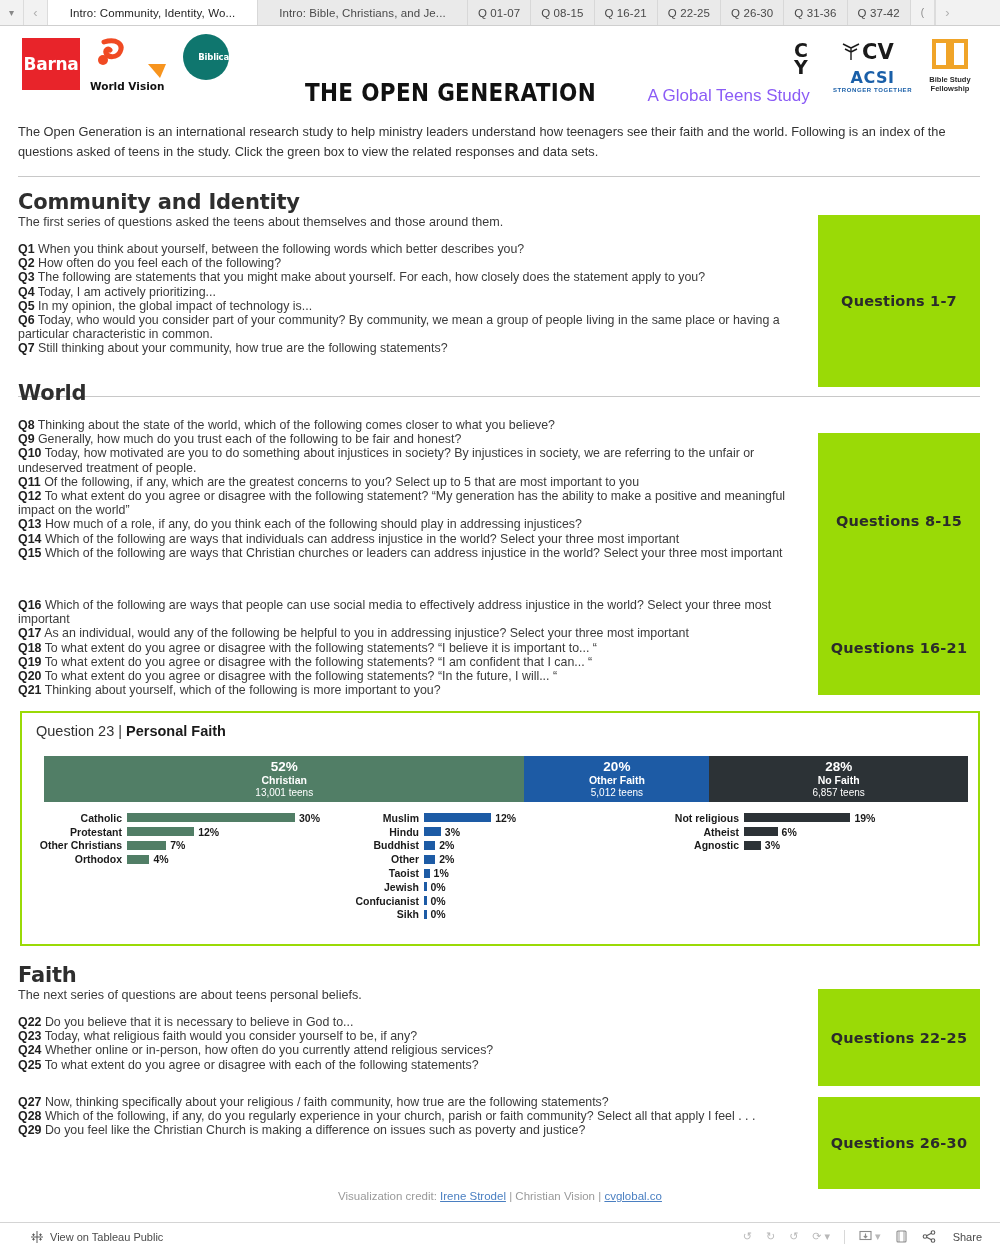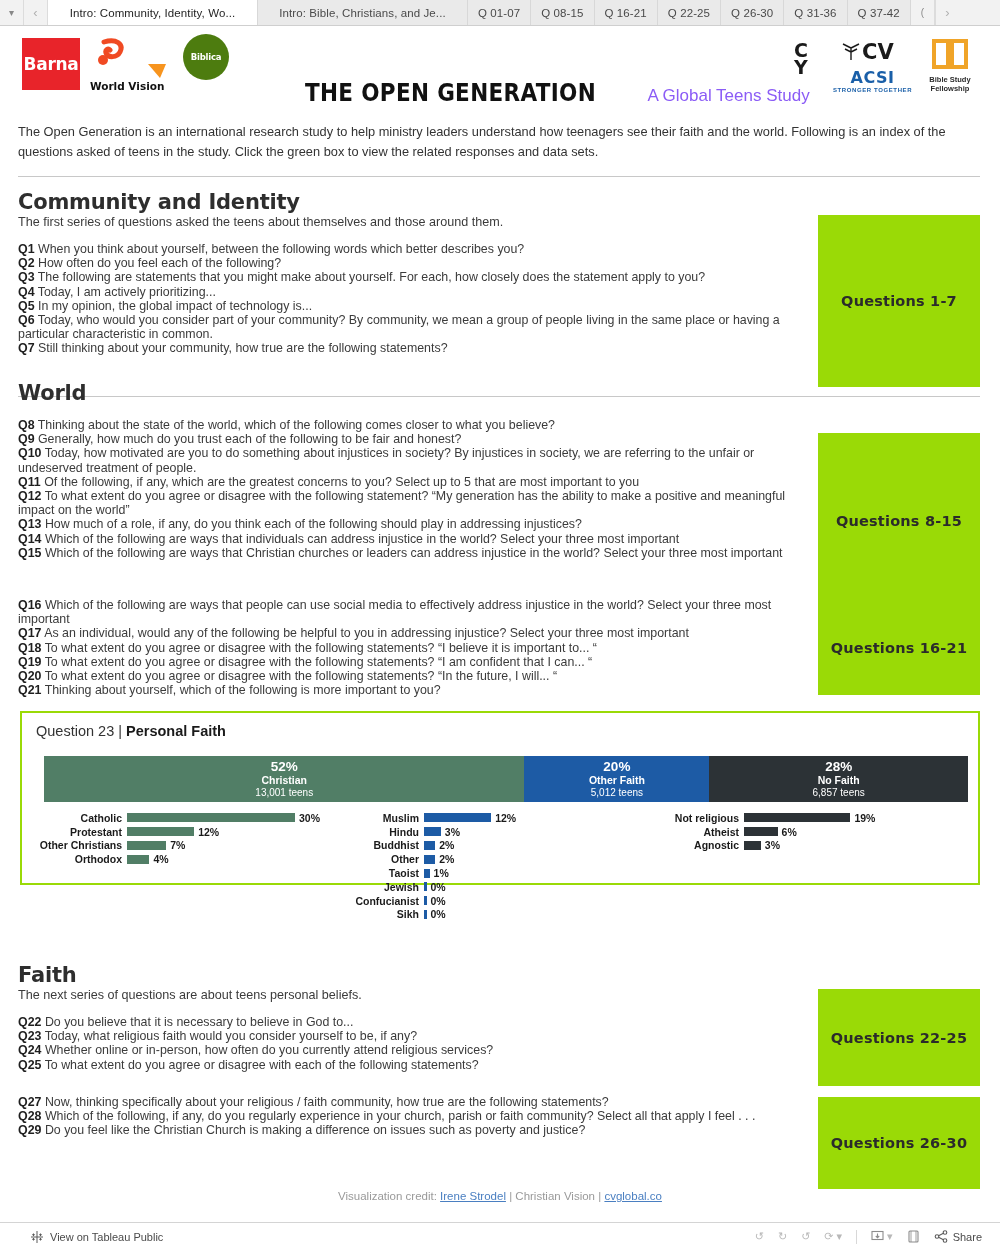--- a/index.html
+++ b/index.html
@@ -55,22 +55,22 @@
     font-family: "DejaVu Sans", sans-serif; letter-spacing: -.3px;
   }
   .wv-logo { position: absolute; left: 90px; top: 12px; width: 88px; height: 56px; }
   .wv-text {
     position: absolute; left: 0; bottom: 2px; width: 88px;
     font-size: 10.5px; font-weight: bold; color: #111; text-align: left;
     font-family: "DejaVu Sans", sans-serif;
   }
   .biblica-logo { position: absolute; left: 183px; top: 8px; width: 50px; height: 50px; }
   .biblica-circle {
-    width: 46px; height: 46px; border-radius: 50%; background: #4d7c0f;
-    display: flex; align-items: center; justify-content: center;
+    width: 46px; height: 46px; border-radius: 50%; background: #0f766e;
+    display: flex; align-items: center; justify-content: flex-end;
   }
   .biblica-circle span {
     color: #fff; font-size: 8.5px; font-weight: bold; letter-spacing: -.2px;
     font-family: "DejaVu Sans", sans-serif;
   }
   .title-block { position: absolute; left: 305px; top: 52px; display: flex; align-items: baseline; }
   .og-title {
     font-family: "DejaVu Sans", sans-serif;
     font-weight: bold; font-size: 25px; color: #111;
     letter-spacing: .4px; transform: scaleX(.86); transform-origin: left bottom;
@@ -115,21 +115,21 @@
     cursor: pointer;
   }
   .greenbox span {
     font-family: "DejaVu Sans", sans-serif;
     font-weight: bold; font-size: 14.5px; color: #2b2b2b; letter-spacing: .2px;
   }
 
   
   #chart-panel {
     position: absolute; left: 20px; top: 685px;
-    width: 960px; height: 174px;
+    width: 960px; height: 235px;
     border: 2px solid #9ada06; background: #fff;
   }
   .chart-title { position: absolute; left: 14px; top: 10px; font-size: 14.5px; color: #333; }
   .chart-title b { color: #1a1a1a; }
   .stacked { position: absolute; left: 14px; top: 43px; width: 932px; height: 46px; display: flex; }
   .stack-seg {
     display: flex; flex-direction: column; align-items: center; justify-content: center;
     color: #fff; text-align: center;
   }
   .stack-pct { font-size: 13.5px; font-weight: bold; line-height: 15px; }
@@ -156,21 +156,21 @@
   
   #toolbar {
     position: absolute; left: 0; top: 1222px; width: 1000px; height: 28px;
     background: #fff; border-top: 1px solid #d4d4d4;
     display: flex; align-items: center; font-size: 11px; color: #4a4a4a;
   }
   .tb-left { display: flex; align-items: center; margin-left: 30px; gap: 6px; }
   .tb-right { margin-left: auto; display: flex; align-items: center; gap: 14px; margin-right: 18px; color: #b8b8b8; }
   .tb-icon { display: flex; align-items: center; gap: 3px; }
   .tb-sep { width: 1px; height: 14px; background: #d8d8d8; }
-  .tb-share { display: flex; align-items: center; gap: 5px; color: #4a4a4a; text-align: right; }
+  .tb-share { display: flex; align-items: center; gap: 17px; color: #4a4a4a; text-align: right; }
 </style>
 </head>
 <body>
 
 <div id="tabbar">
   <div class="tabnav">
       <span>▾</span>
     </div>
   <div class="tabnav arrow">
       <span>‹</span>

